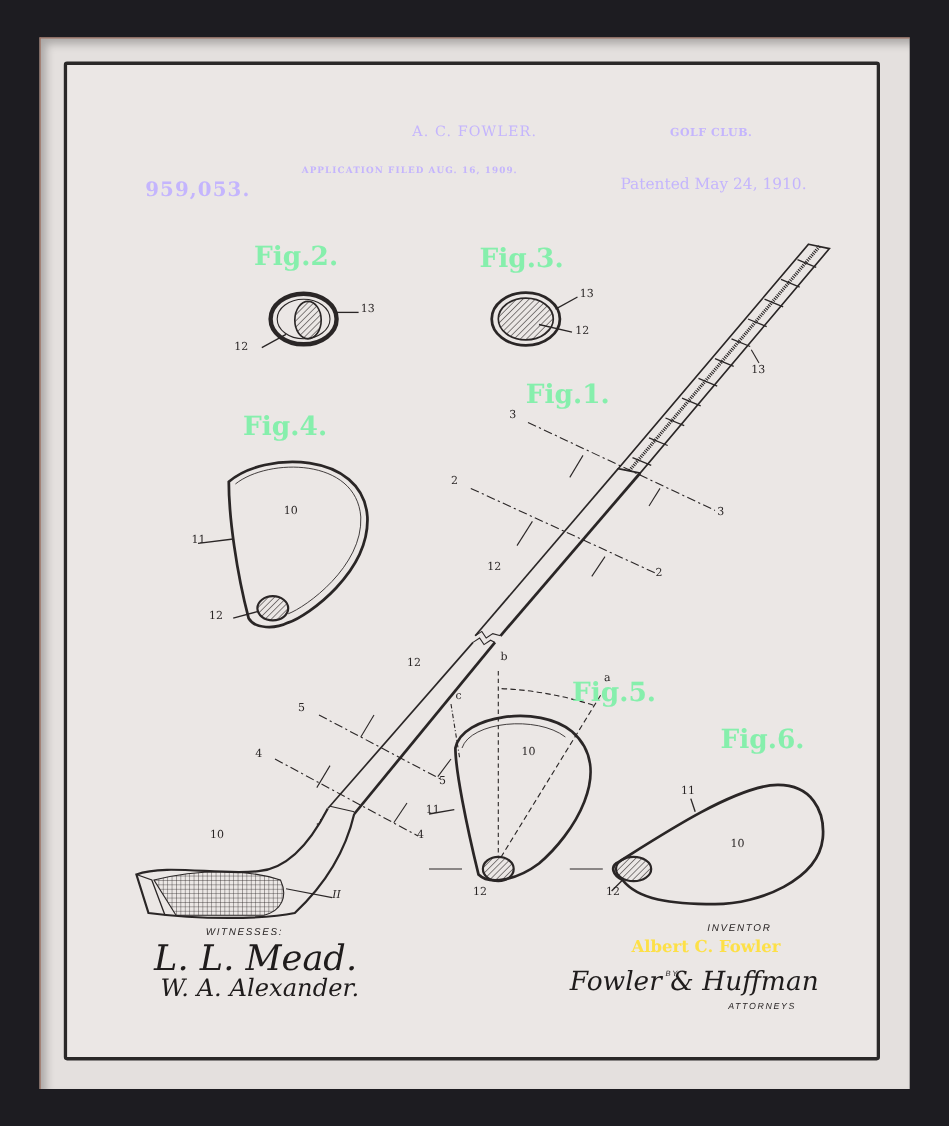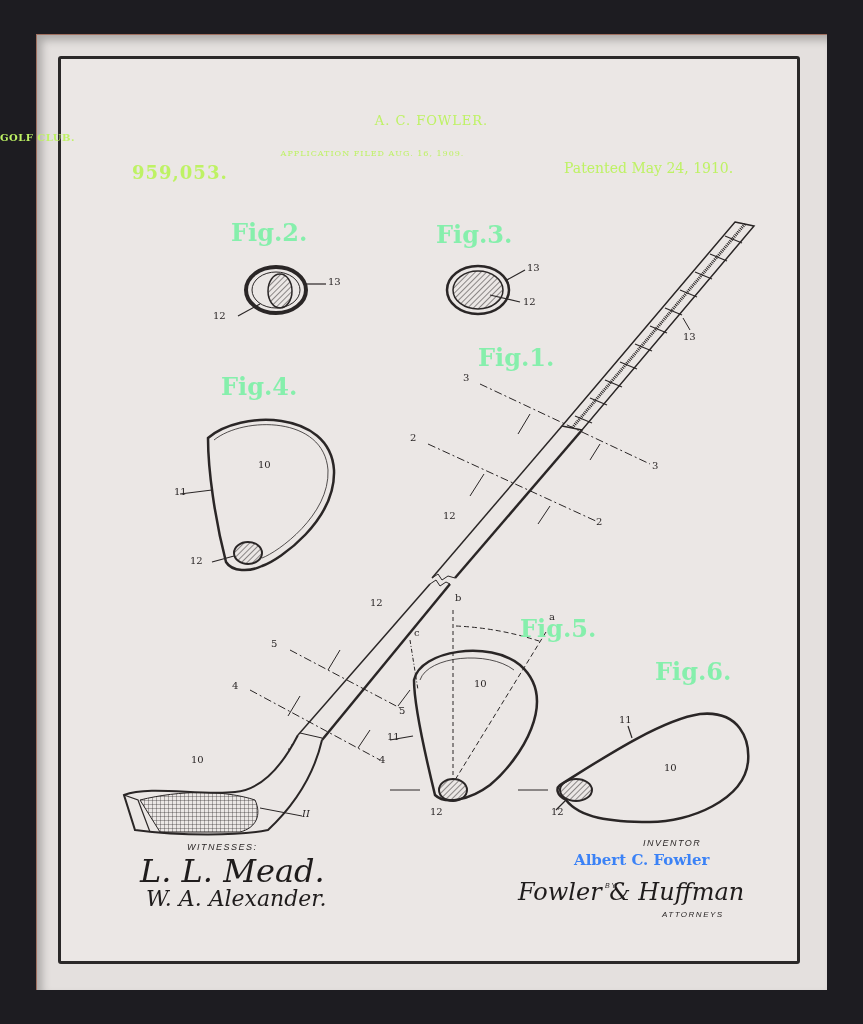--- a/index.html
+++ b/index.html
@@ -1,31 +1,31 @@
 <!DOCTYPE html>
 <html><head>
 <meta charset="utf-8">
 <style>
   html, body { margin:0; padding:0; }
   body { width:863px; height:1024px; background:#1c1b20; position:relative; overflow:hidden; font-family:"DejaVu Serif", serif; }
   .frame { position:absolute; left:0; top:0; width:863px; height:1024px; background:#1d1c21; }
   .mat { position:absolute; left:36px; top:34px; width:791px; height:956px; background:#e4e0de; box-shadow: inset 6px 6px 8px rgba(0,0,0,0.25); }
   .mat-edge { position:absolute; left:36px; top:34px; width:791px; height:956px; border-top:1px solid #a07060; border-left:1px solid #a07060; box-sizing:border-box; pointer-events:none; }
   .paper { position:absolute; left:58px; top:56px; width:742px; height:908px; background:#ebe7e5; border:3px solid #2a2828; border-radius:3px; box-sizing:border-box; }
-  .txt { position:absolute; color:#bef264; white-space:nowrap; }
+  .txt { position:absolute; color:#c4b5fd; white-space:nowrap; }
   .hdr-name { left:0; width:863px; text-align:center; top:113px; font-size:13px; letter-spacing:1px; font-family:"DejaVu Serif", serif; }
-  .hdr-sub { left:0; width:684px; text-align:left; top:132px; font-size:10px; letter-spacing:0.5px; font-weight:bold; font-family:"DejaVu Serif", serif; }
-  .hdr-filed { left:0; width:745px; text-align:center; top:149px; font-size:8px; letter-spacing:1px; font-weight:normal; font-family:"DejaVu Serif", serif; }
+  .hdr-sub { left:0; width:684px; text-align:right; top:116px; font-size:10px; letter-spacing:0.5px; font-weight:bold; font-family:"DejaVu Serif", serif; }
+  .hdr-filed { left:0; width:745px; text-align:center; top:149px; font-size:8px; letter-spacing:1px; font-weight:bold; font-family:"DejaVu Serif", serif; }
   .patno { left:132px; top:162px; font-size:18px; font-weight:bold; letter-spacing:1px; font-family:"DejaVu Serif", serif; }
   .patdate { left:564px; top:160px; font-size:14px; font-family:"DejaVu Serif", serif; }
   .fig { font-family:"DejaVu Serif", serif; font-weight:bold; font-size:24px; color:#86efac; }
   .num { font-family:"DejaVu Serif", serif; font-size:10px; color:#2a2626; }
   .small-ital { font-family:Liberation Sans, sans-serif; font-style:italic; font-size:9px; letter-spacing:1.5px; color:#2a2626; }
   .sig { font-family:"DejaVu Serif", serif; font-style:italic; color:#1f1c1c; }
-  .inventor { font-family:"DejaVu Serif", serif; font-size:15px; font-weight:bold; color:#3b82f6; }
+  .inventor { font-family:"DejaVu Serif", serif; font-size:15px; font-weight:bold; color:#fde047; }
   svg.drawing { position:absolute; left:0; top:0; }
 </style>
 </head>
 <body>
 
 <div class="frame"></div>
 <div class="mat"></div>
 <div class="mat-edge"></div>
 <div class="paper"></div>
 

